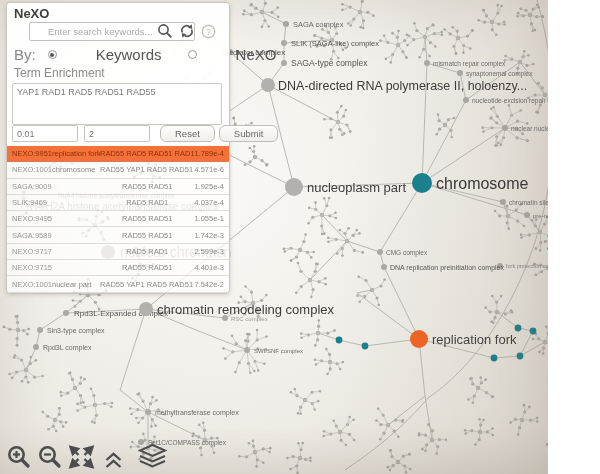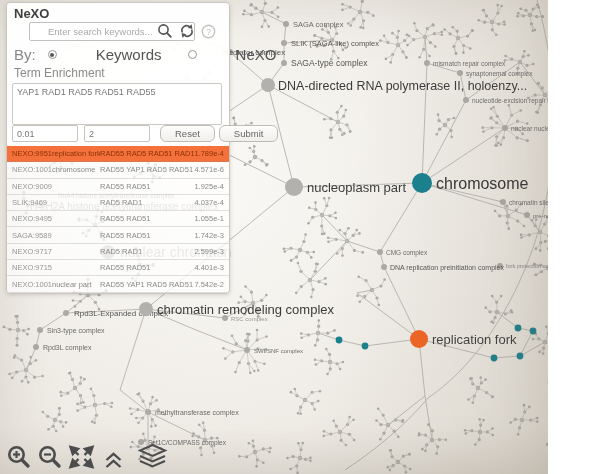--- a/index.html
+++ b/index.html
@@ -38,21 +38,21 @@
   .num-input{width:56px;height:15px;border:1px solid #c8c5c0;border-radius:2px;font-size:9px;
     color:#777;padding:0 4px;margin-right:6px;background:#fff;outline:none;font-family:inherit;}
   .btn{font-size:9.5px;color:#666;background:linear-gradient(#fdfdfc,#f1efec);
     border:1px solid #bfbcb7;border-radius:6px;padding:2px 14px;margin-left:4px;cursor:pointer;font-family:inherit;}
   .results{position:absolute;left:0;top:143px;right:0;bottom:0;overflow:hidden;border-radius:0 0 4px 4px;}
   .trow{display:flex;align-items:center;height:15.3px;border-bottom:1px solid rgba(150,145,140,0.28);
     font-size:7.5px;color:#8a8a8a;padding:0 5px;white-space:nowrap;cursor:pointer;}
   .trow span{overflow:hidden;}
   .trow span:nth-child(1){width:40px;flex:none;color:#979797;}
   .trow span:nth-child(2){width:48px;flex:none;}
-  .trow span:nth-child(3){flex:1;}
+  .trow span:nth-child(3){flex:1;text-align:center;}
   .trow span:nth-child(4){flex:none;text-align:right;}
   .trow.hl{background:#f4713b;border-bottom-color:#e2str;color:#8c3208;}
   .trow.hl span:nth-child(1){color:#8c3208;}
   
   .toolbar{position:absolute;left:6px;bottom:4px;display:flex;align-items:flex-end;}
   .tb-btn{background:none;border:none;padding:0;margin-right:5px;cursor:pointer;line-height:0;}
   .tb-btn.small{margin-left:4px;margin-right:14px;}
 </style>
 </head>
 <body>
@@ -1992,21 +1992,21 @@
           <span>RAD55 RAD5 RAD51 RAD1</span>
           <span>1.789e-4</span>
         </div>
         <div class="trow">
           <span>NEXO:10013</span>
           <span>chromosome</span>
           <span>RAD55 YAP1 RAD5 RAD51 RAD1</span>
           <span>4.571e-6</span>
         </div>
         <div class="trow">
-          <span>NEXO:9009</span>
+          <span>SAGA:9009</span>
           <span></span>
           <span>RAD55 RAD51</span>
           <span>1.925e-4</span>
         </div>
         <div class="trow">
           <span>SLIK:9469</span>
           <span></span>
           <span>RAD5 RAD1</span>
           <span>4.037e-4</span>
         </div>

